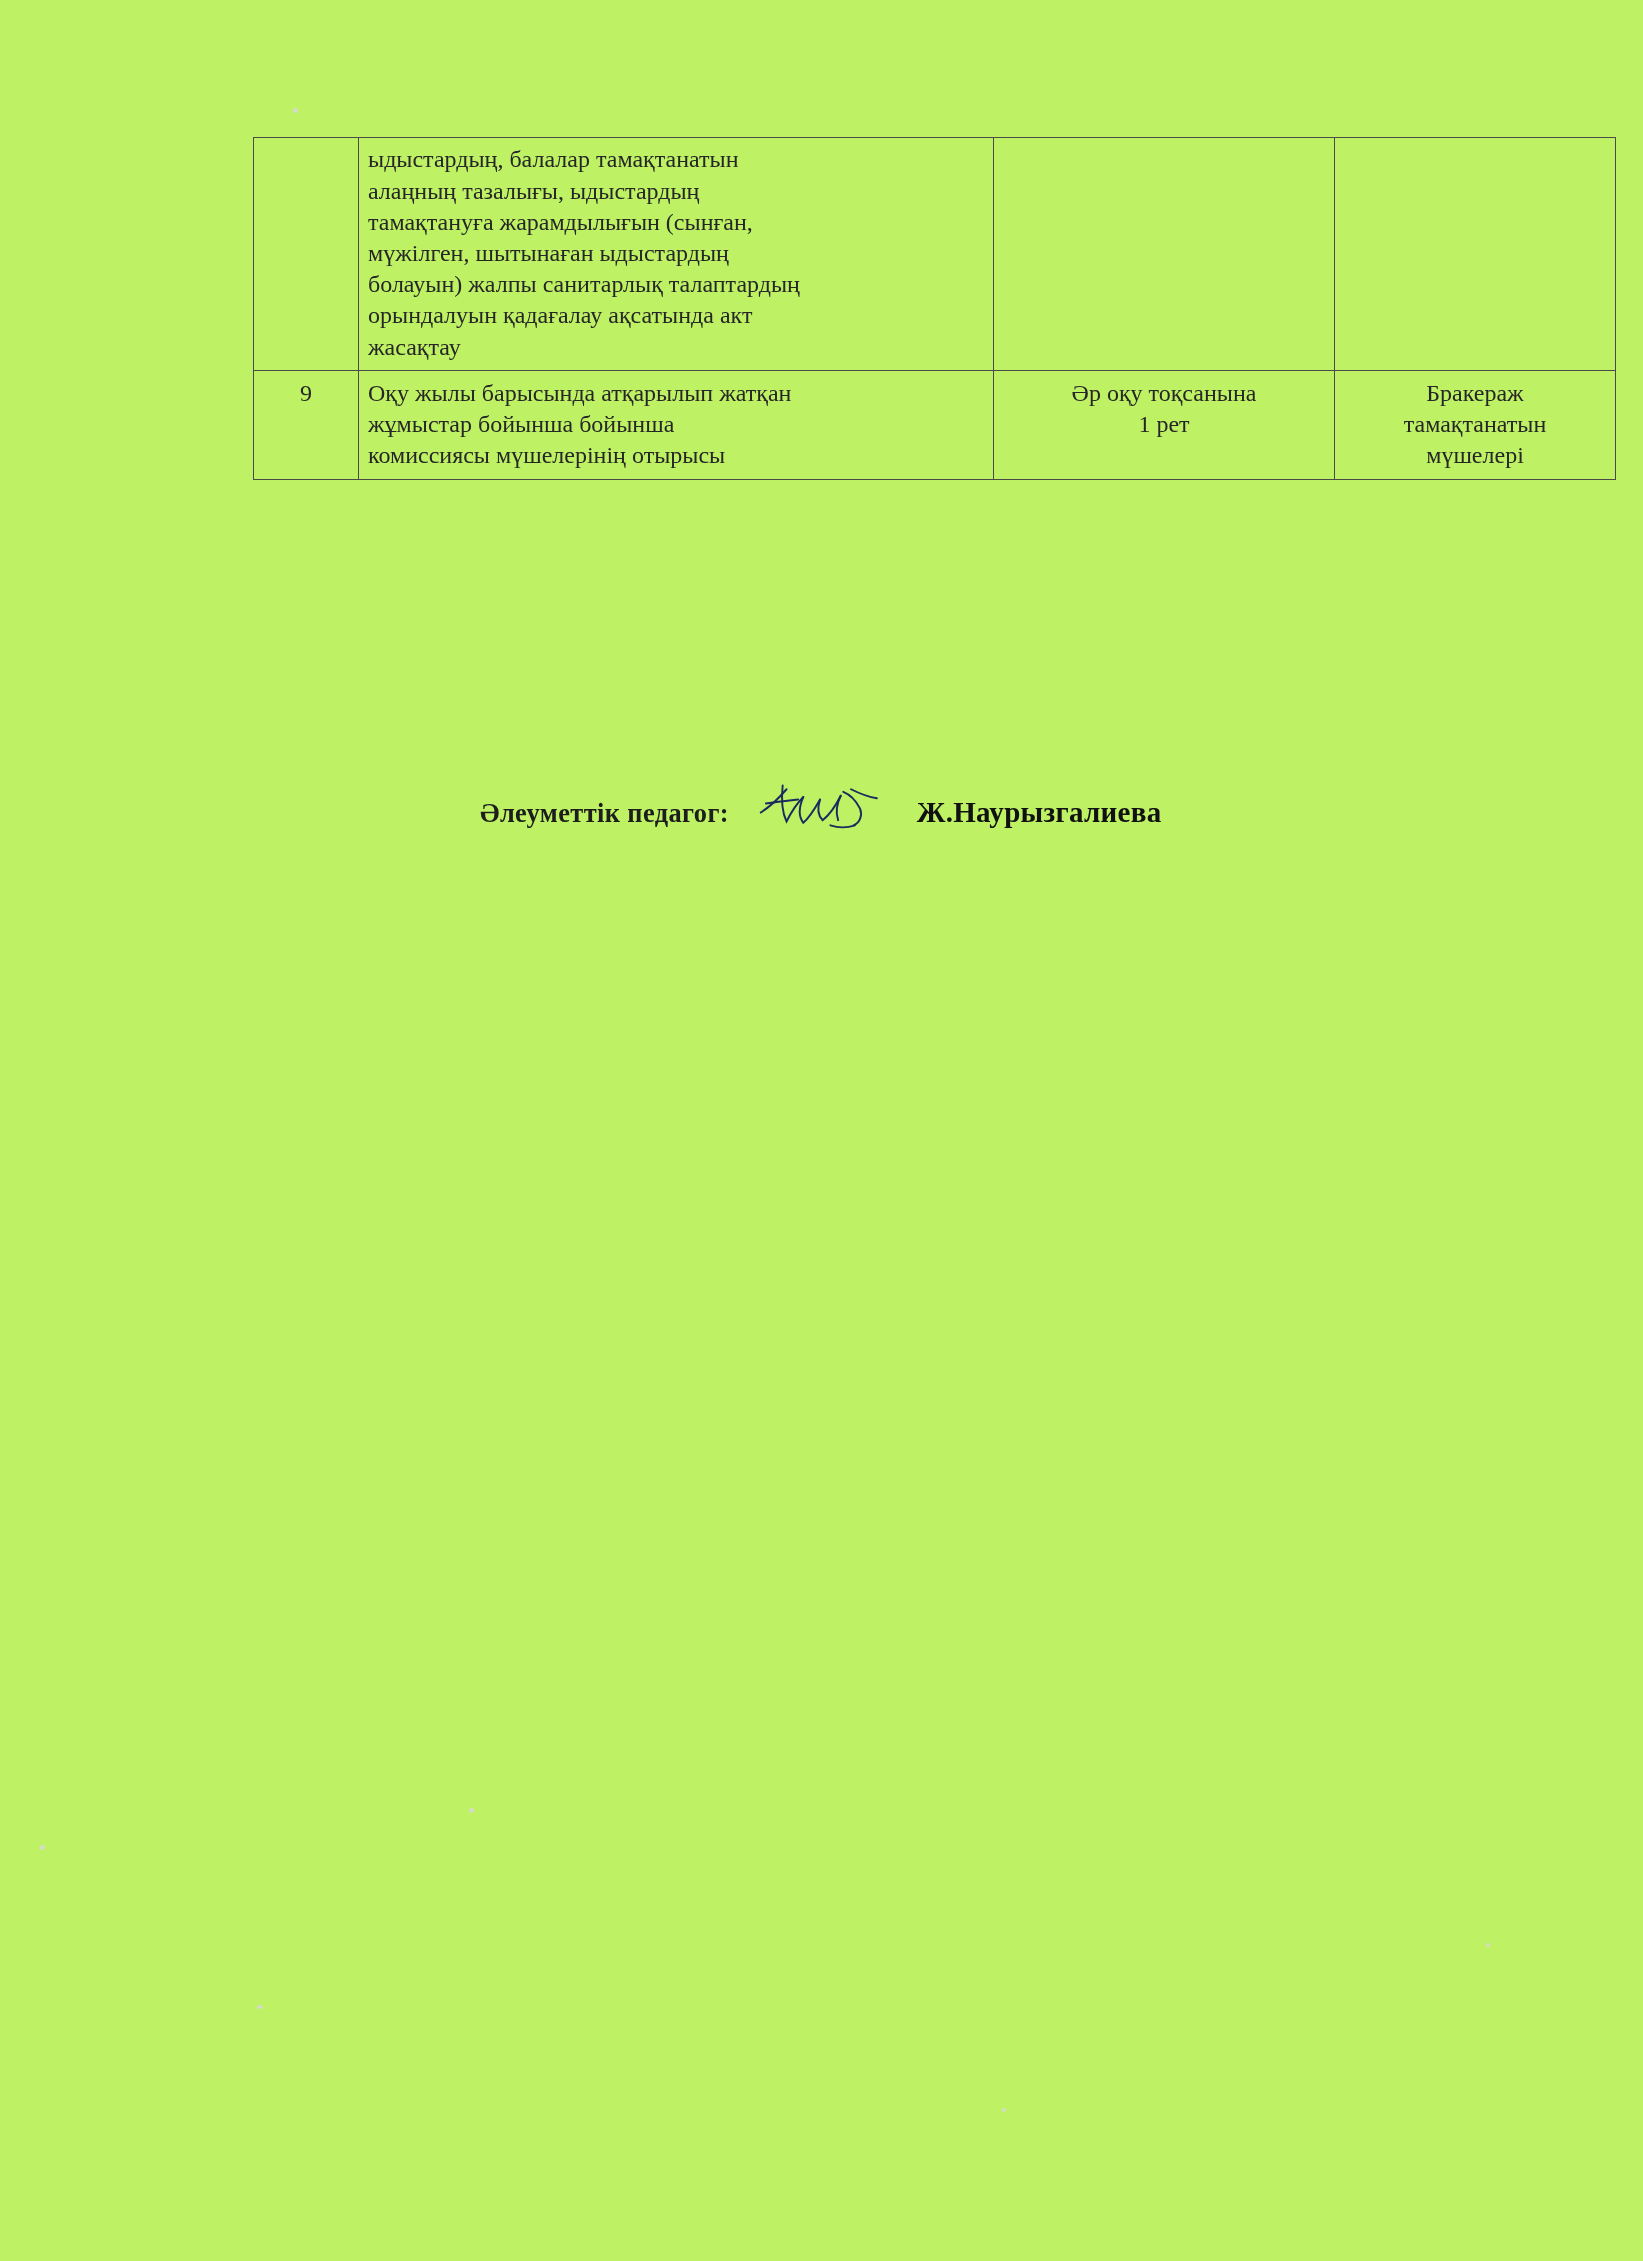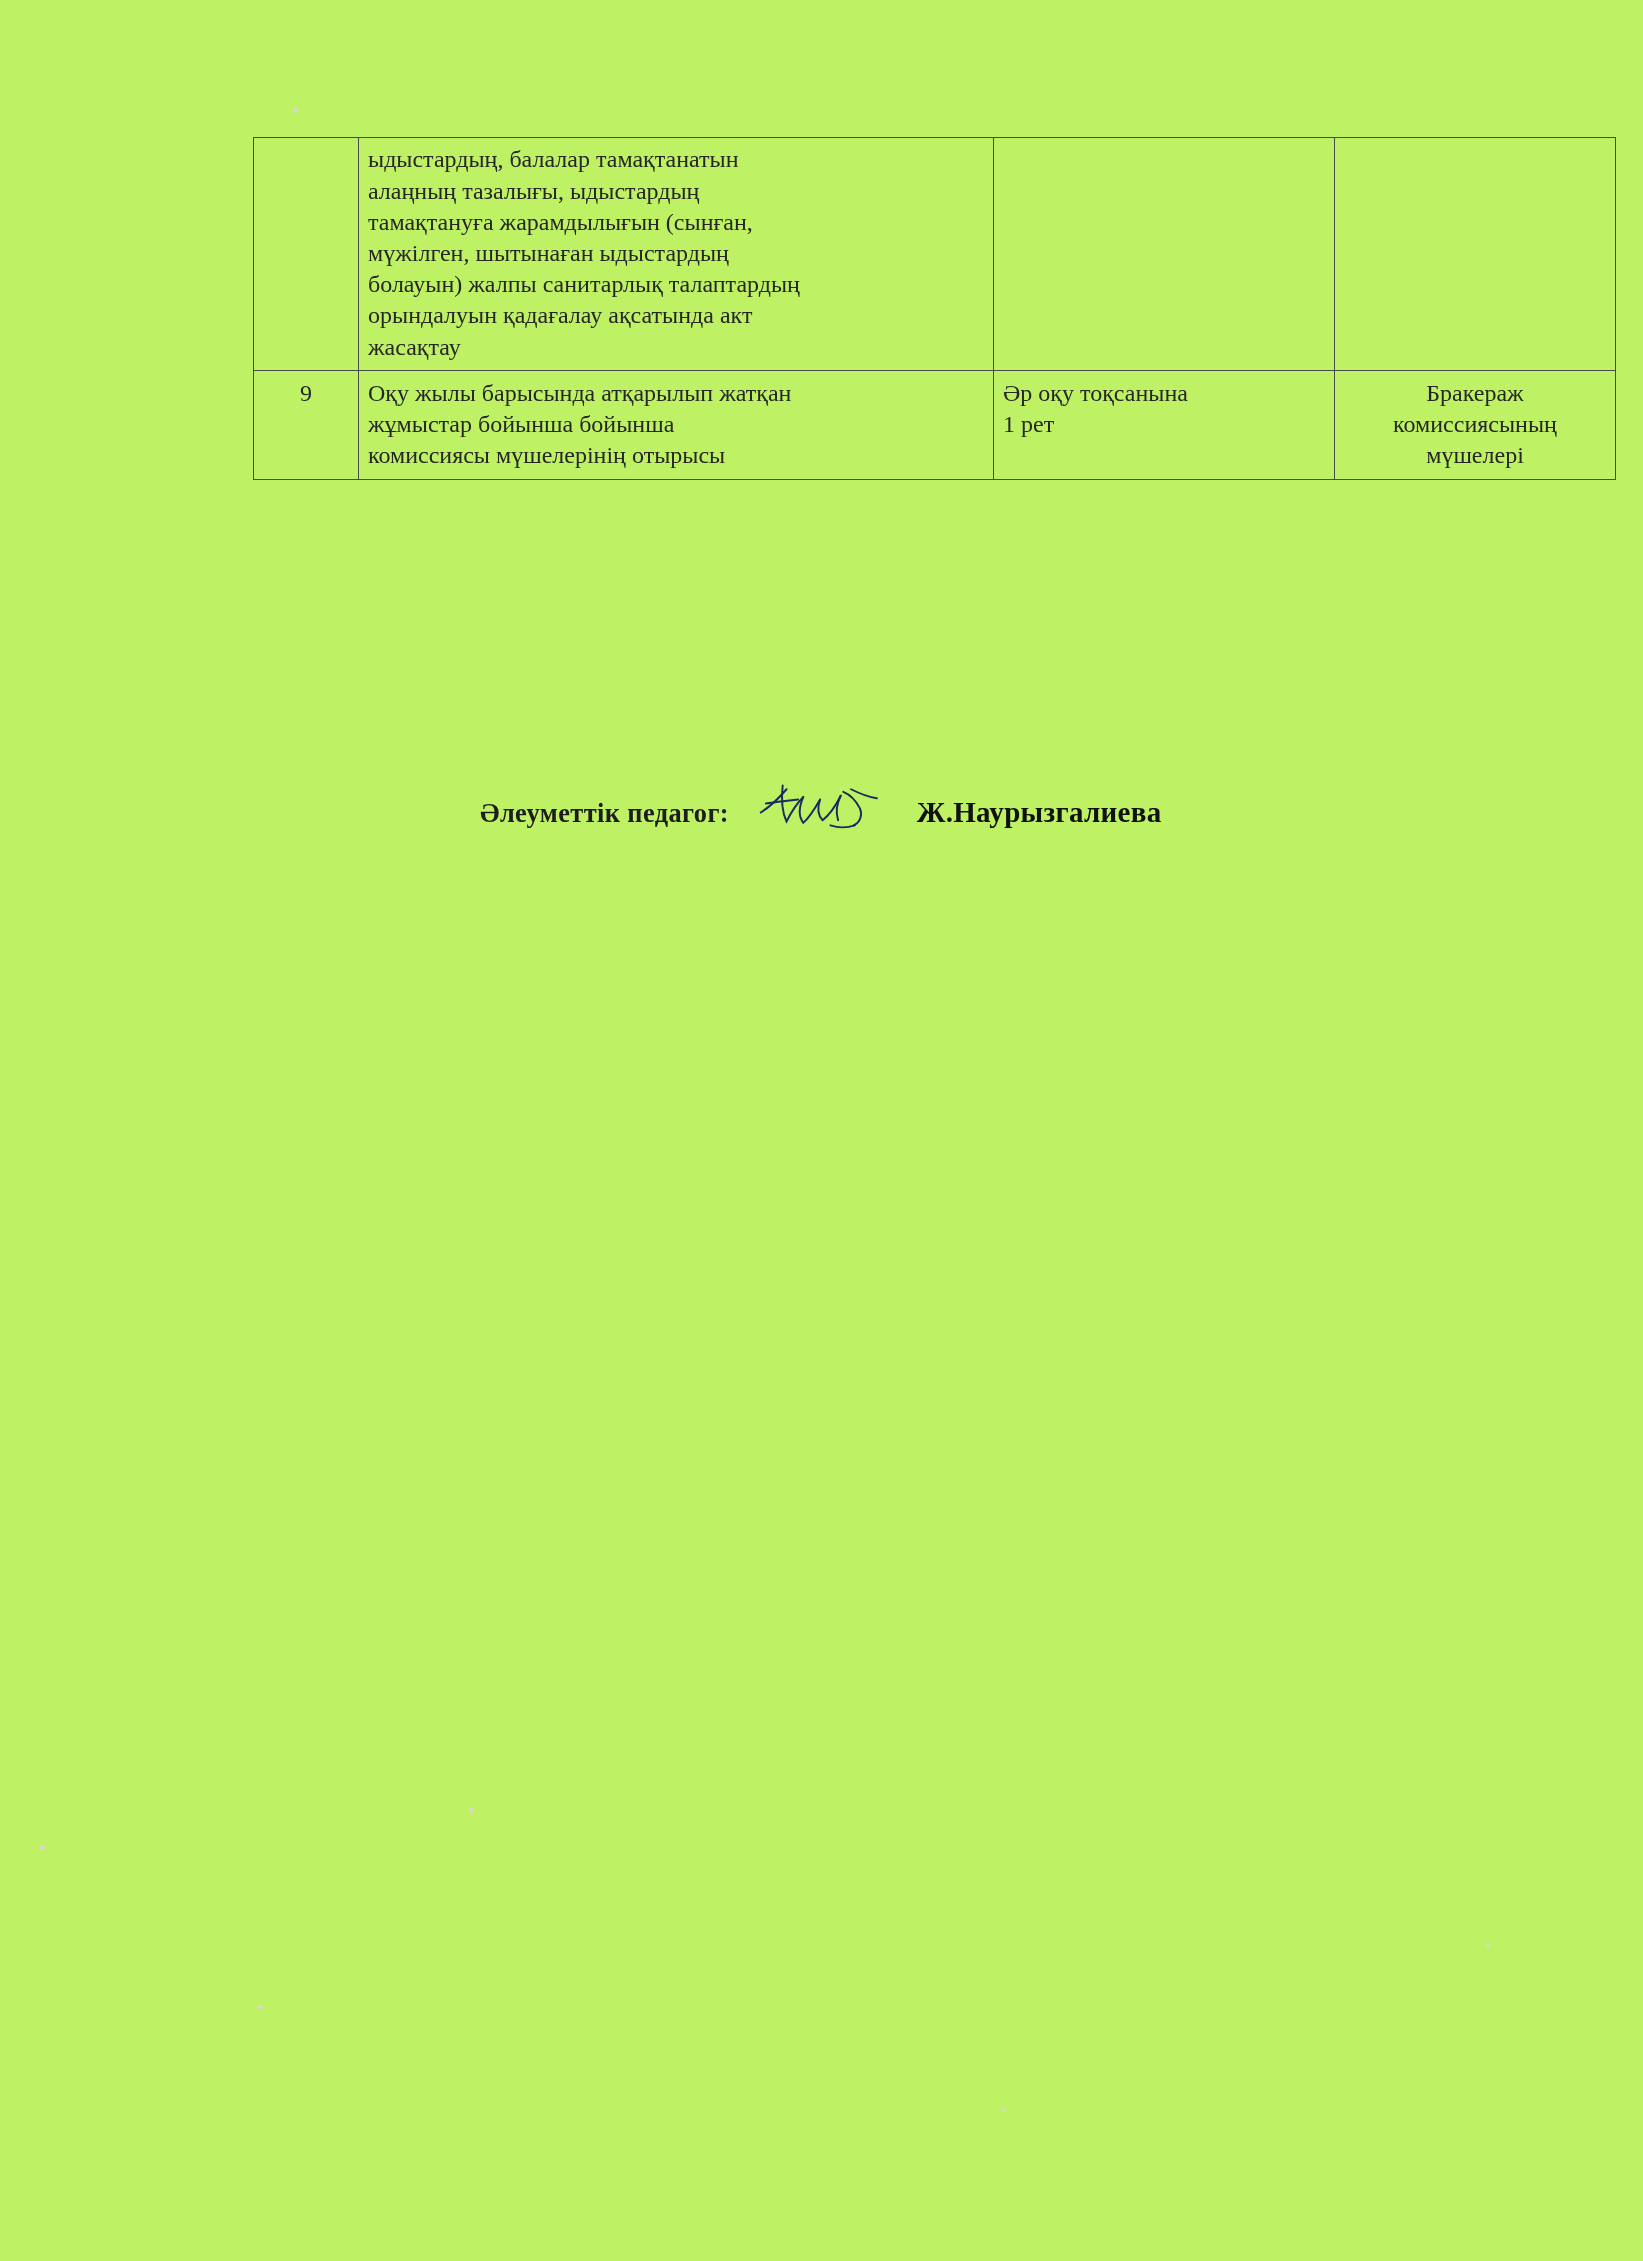--- a/index.html
+++ b/index.html
@@ -35,21 +35,21 @@
     border: 1.3px solid #4a4a4a;
     vertical-align: top;
     padding: 6.4px 9px 7.7px 9px;
     font-size: 24px;
     line-height: 1.30;
     font-family: "Liberation Serif", serif;
     color: #262626;
   }
   .col-num   { width: 86px; text-align: center; }
   .col-desc  { width: 616px; text-align: left; }
-  .col-freq  { width: 322px; }
+  .col-freq  { width: 322px; text-align: center; }
   .col-resp  { width: 262px; text-align: center; }
 
   .cell-num {
     font-size: 23px;
     padding-top: 5.2px;
     color: #3a3a3a;
   }
 
   .desc-text {
     display: block;
@@ -141,21 +141,21 @@
             <span class="desc-text">Оқу жылы барысында атқарылып жатқан
 жұмыстар бойынша бойынша
 комиссиясы мүшелерінің отырысы</span>
           </td>
         <td class="col-freq">
             <span class="freq-text">Әр оқу тоқсанына
 1 рет</span>
           </td>
         <td class="col-resp">
             <span class="resp-text">Бракераж
-комиссиясының
+тамақтанатын
 мүшелері</span>
           </td>
       </tr>
     </tbody>
   </table>
 
   <div class="signature-block">
     <span class="sig-role">Әлеуметтік педагог:</span>
     <span class="sig-mark">
       <svg width="158" height="71" viewBox="0 0 245 110" fill="none" xmlns="http://www.w3.org/2000/svg">

